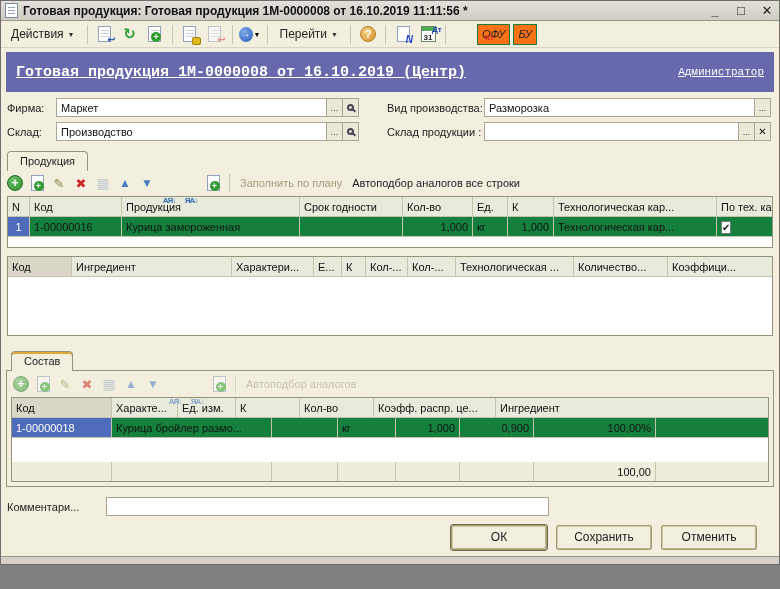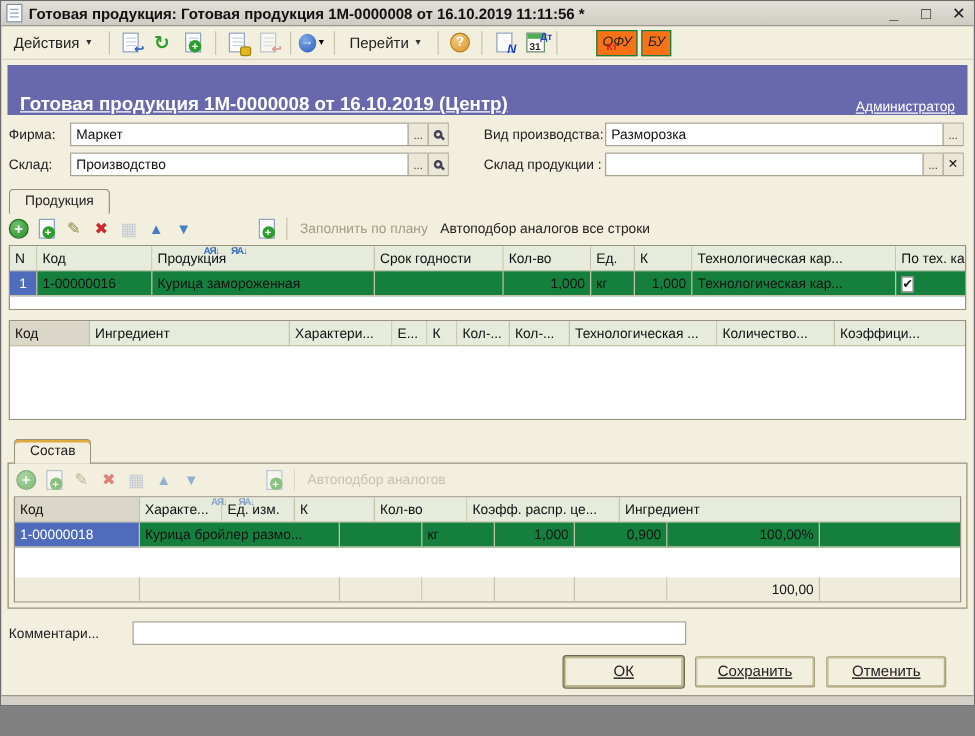--- a/index.html
+++ b/index.html
@@ -53,22 +53,22 @@
   .cal { width:15px; height:16px; background:#fff; border:1px solid #6a8a6a; position:relative; font-size:8px; font-weight:bold;
     color:#222; text-align:center; line-height:22px; }
   .cal::before { content:""; position:absolute; top:0; left:0; right:0; height:4px; background:#4fae52; }
   .dtkt { display:flex; flex-direction:column; font-size:8px; font-weight:bold; line-height:8px; }
   .dtkt .dt { color:#2244bb; }
   .dtkt .kt { color:#cc2222; margin-left:5px;padding-left:48px; }
   .tb-toggle { font-size: 11px; color:#222; border:1px solid #15803d; background:#f97316; padding: 2px 4px; height: 21px; display:inline-flex; align-items:center;font-style:italic; }
   .dim { opacity: .55; }
 
   
-  .banner { margin: 4px 5px 0 5px; height: 40px; background: #6869AC; display: flex; align-items: flex-end;
-    padding: 0 10px; flex: 0 0 auto; }
+  .banner { margin: 4px 5px 0 5px; height: 40px; background: #6869AC; display: flex; align-items: center;
+    padding: 0 10px; flex: 0 0 auto; font-family: Liberation Mono, monospace; }
   .banner-title { color: #fff; font-size: 15px; font-weight: bold; text-decoration: underline; flex: 1; white-space: nowrap; overflow: hidden; }
   .banner-user { color: #fff; font-size: 11px; text-decoration: underline; }
 
   
   .form-grid { padding: 6px 6px 0 6px; flex: 0 0 auto; }
   .form-row { display: flex; align-items: center; margin-bottom: 5px; }
   .f-label { font-size: 11px; color: #222; white-space: nowrap; }
   .field { height: 19px; background: #fff; border: 1px solid #a9a594; display: flex; align-items: center; }
   .field .val { flex: 1; font-size: 11px; padding: 0 4px; color: #111; white-space: nowrap; overflow: hidden; }
   .fbtn { width: 16px; height: 17px; background: #ECE8D8; border-left: 1px solid #a9a594;
@@ -123,21 +123,21 @@
   .groupbox { margin: 0 5px; border: 1px solid #97937b; background: #F3EFDF; flex: 0 0 auto; padding-bottom: 4px; }
   .groupbox .tbl { margin: 0 4px; }
 
   .spacer8 { height: 8px; flex: 0 0 auto; }
   .spacer10 { height: 10px; flex: 0 0 auto; }
 
   
   .comment-row { display: flex; align-items: center; padding: 10px 6px 0 6px; flex: 0 0 auto; }
   .comment-input { height: 19px; width: 443px; background: #fff; border: 1px solid #a9a594;
     font-size: 11px; padding: 0 4px; font-family: inherit; }
-  .btn-row { display: flex; justify-content: flex-end; align-items: center; gap: 9px; padding: 9px 22px 0 0; flex: 0 0 auto; text-decoration: underline; }
+  .btn-row { display: flex; justify-content: flex-end; align-items: center; gap: 9px; padding: 9px 22px 0 0; flex: 0 0 auto; }
   .btn { min-width: 96px; height: 25px; background: #F3EFDF; border: 1px solid #a69d6f; border-radius: 2px;
     font-size: 12px; color: #222; text-align: center; line-height: 23px; box-shadow: 1px 1px 0 #cfc9ad inset, -1px -1px 0 #b9b293 inset; }
   .btn.default { outline: 1px solid #6d6a50; }
   .bottom-frame { margin-top: auto; height: 8px; background: #D4D0C8; border-top: 1px solid #9a978d; flex: 0 0 auto; }
 </style>
 </head>
 <body>
 
 <div class="window">
 

